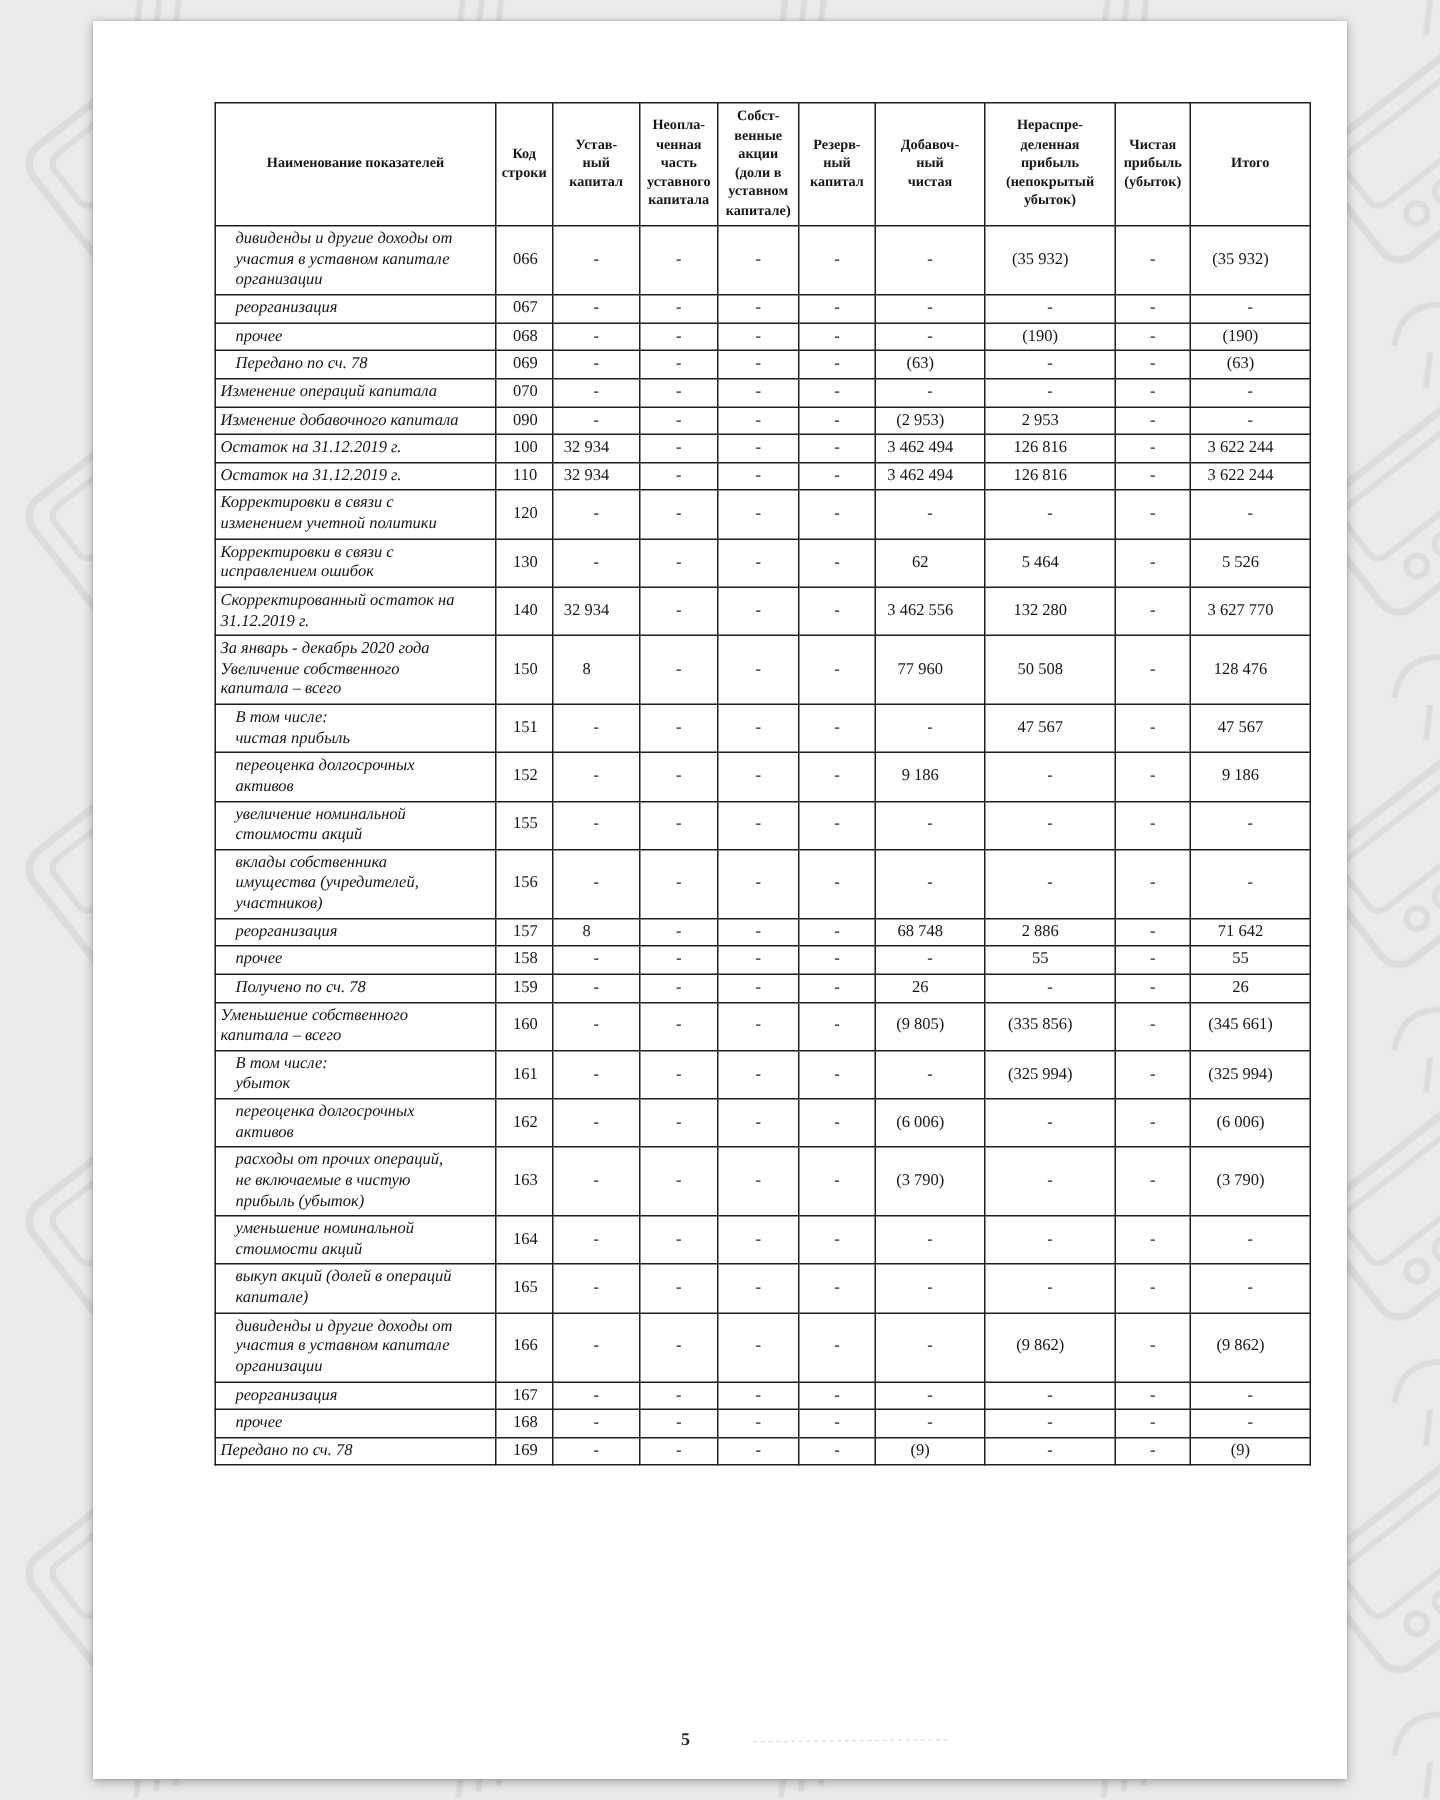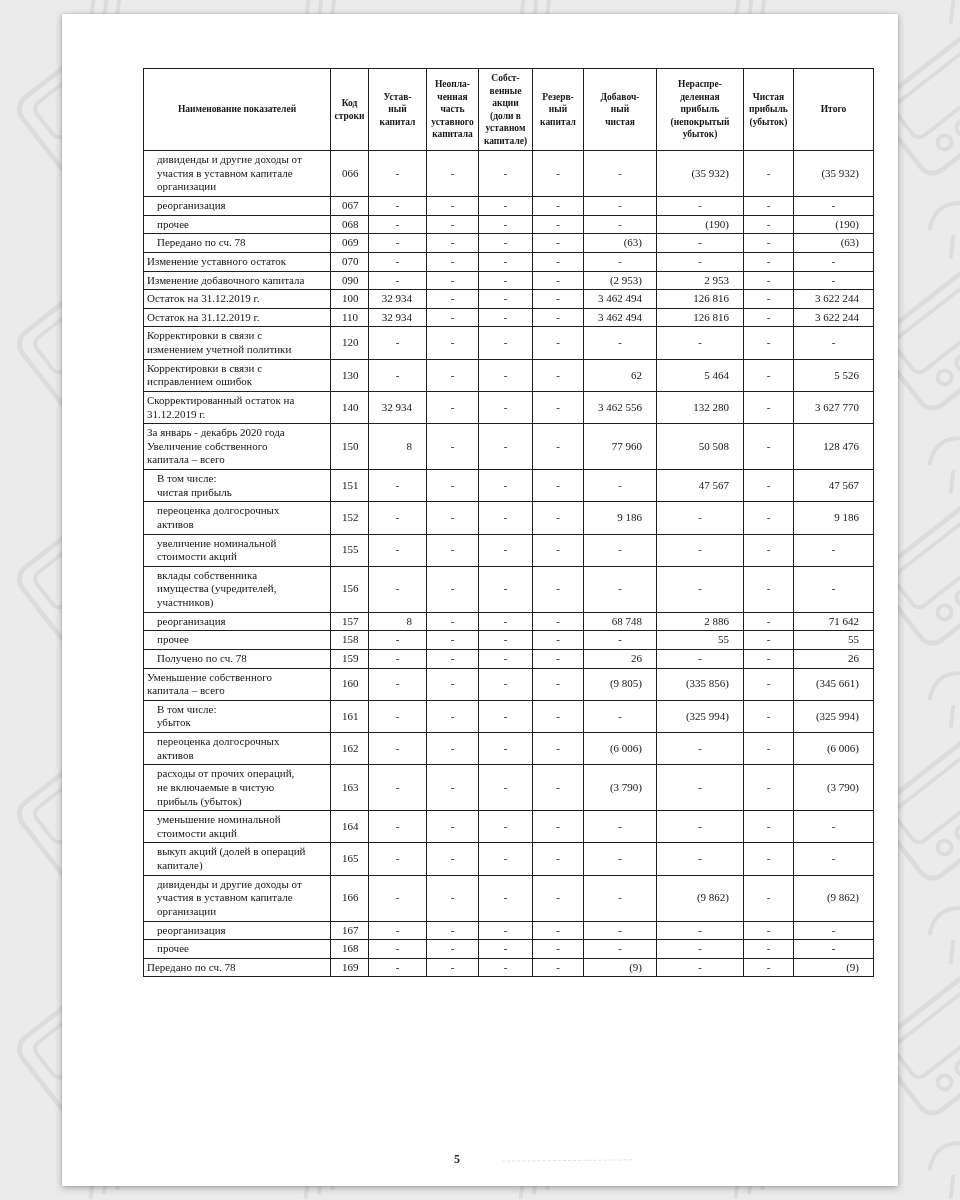--- a/index.html
+++ b/index.html
@@ -26,25 +26,25 @@
   table.equity th{
     font-family:"Liberation Serif",serif;
     font-weight:bold;font-size:9.5px;line-height:1.32;
     text-align:center;vertical-align:middle;
     white-space:pre-line;padding:3px 1px;
   }
   table.equity td{
     font-family:"Liberation Serif",serif;
     font-size:11px;line-height:1.24;vertical-align:middle;
   }
-  td.lbl{white-space:pre-line;text-align:left;padding:2px 2px 2px 3px;}
+  td.lbl{white-space:pre-line;text-align:left;padding:2px 2px 2px 3px;font-style:italic;}
   td.lbl.ind{padding-left:13px;}
   td.code{text-align:center;padding:2px 11px;}
   td.dash{text-align:center;}
-  td.num{text-align:right;padding-right:14px;white-space:nowrap;font-size:10.5px;}
+  td.num{text-align:center;padding-right:14px;white-space:nowrap;font-size:10.5px;}
   .page-number{
     position:absolute;left:392px;top:1138px;
     font-family:"Liberation Serif",serif;font-size:12px;font-weight:bold;
     color:#2a2a2a;filter:blur(0.35px);
   }
   .smudge{
     position:absolute;left:440px;top:1146px;width:130px;height:5px;
     border-top:1px dashed rgba(90,90,90,0.18);
     transform:rotate(-0.6deg);
   }
@@ -164,21 +164,21 @@
           <td class="dash">-</td>
           <td class="dash">-</td>
           <td class="dash">-</td>
           <td class="dash">-</td>
           <td class="num">(63)</td>
           <td class="dash">-</td>
           <td class="dash">-</td>
           <td class="num">(63)</td>
         </tr>
         <tr>
-          <td class="lbl">Изменение уставного остаток</td>
+          <td class="lbl">Изменение операций капитала</td>
           <td class="code">070</td>
           <td class="dash">-</td>
           <td class="dash">-</td>
           <td class="dash">-</td>
           <td class="dash">-</td>
           <td class="dash">-</td>
           <td class="dash">-</td>
           <td class="dash">-</td>
           <td class="dash">-</td>
         </tr>

